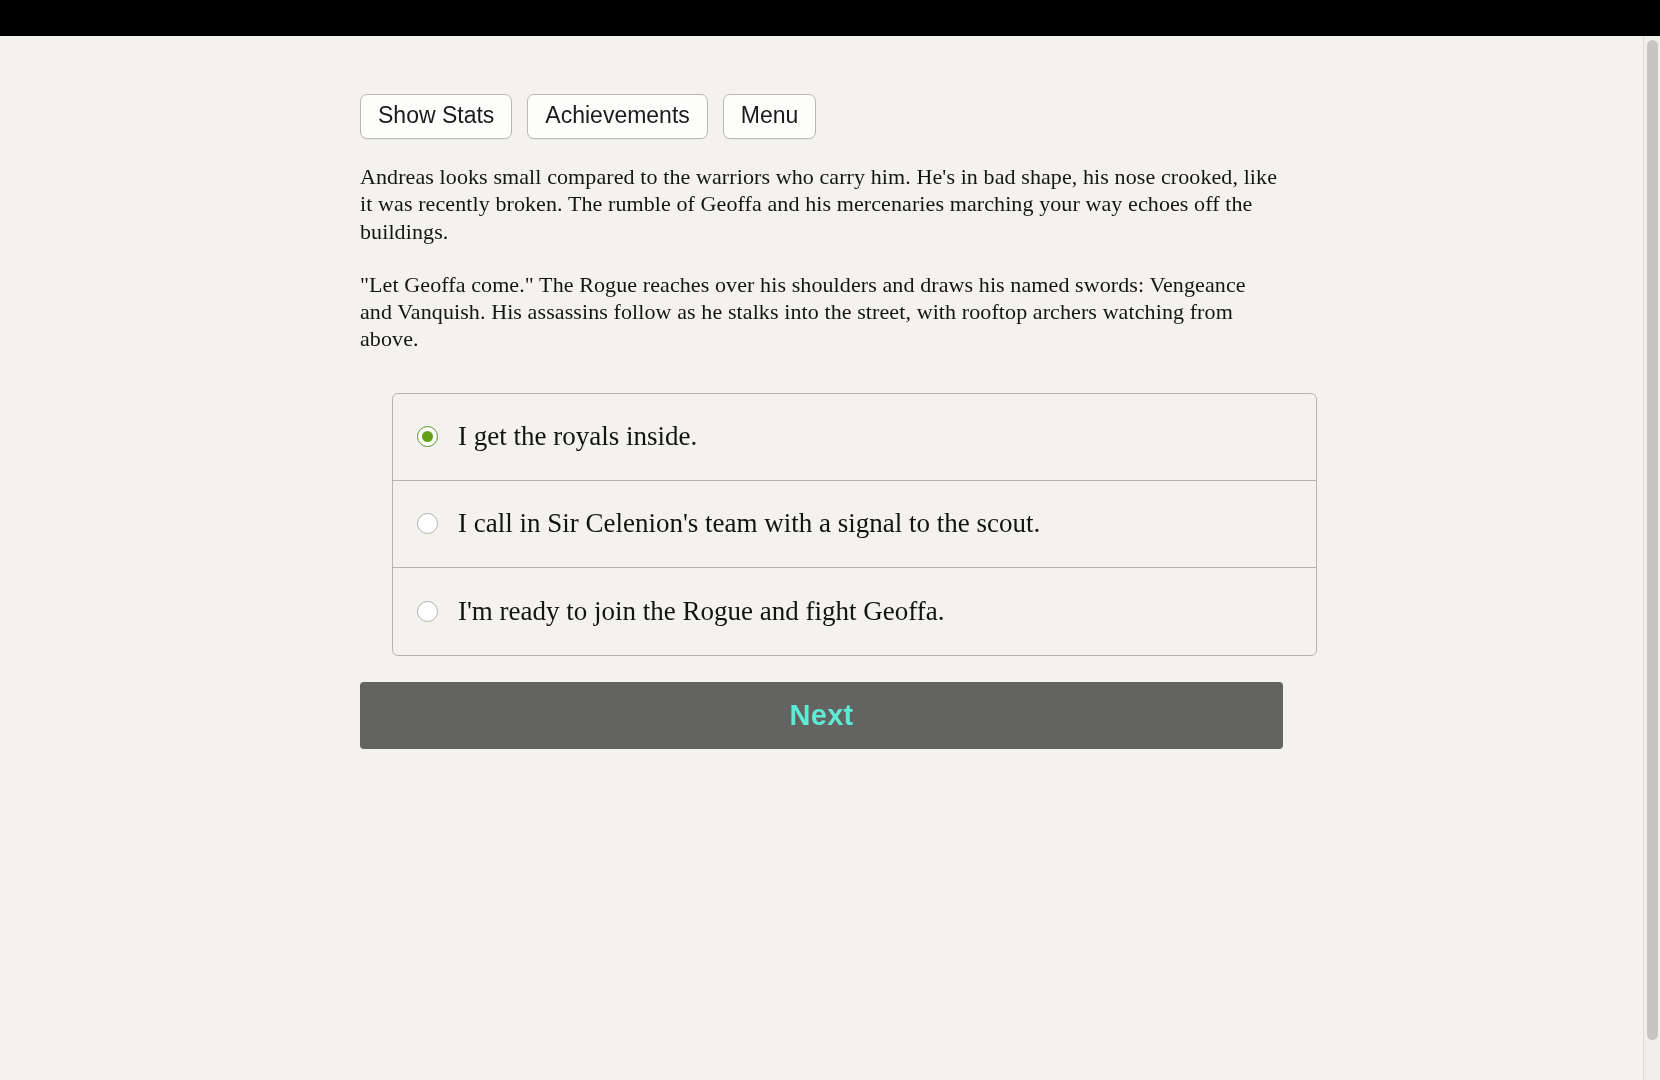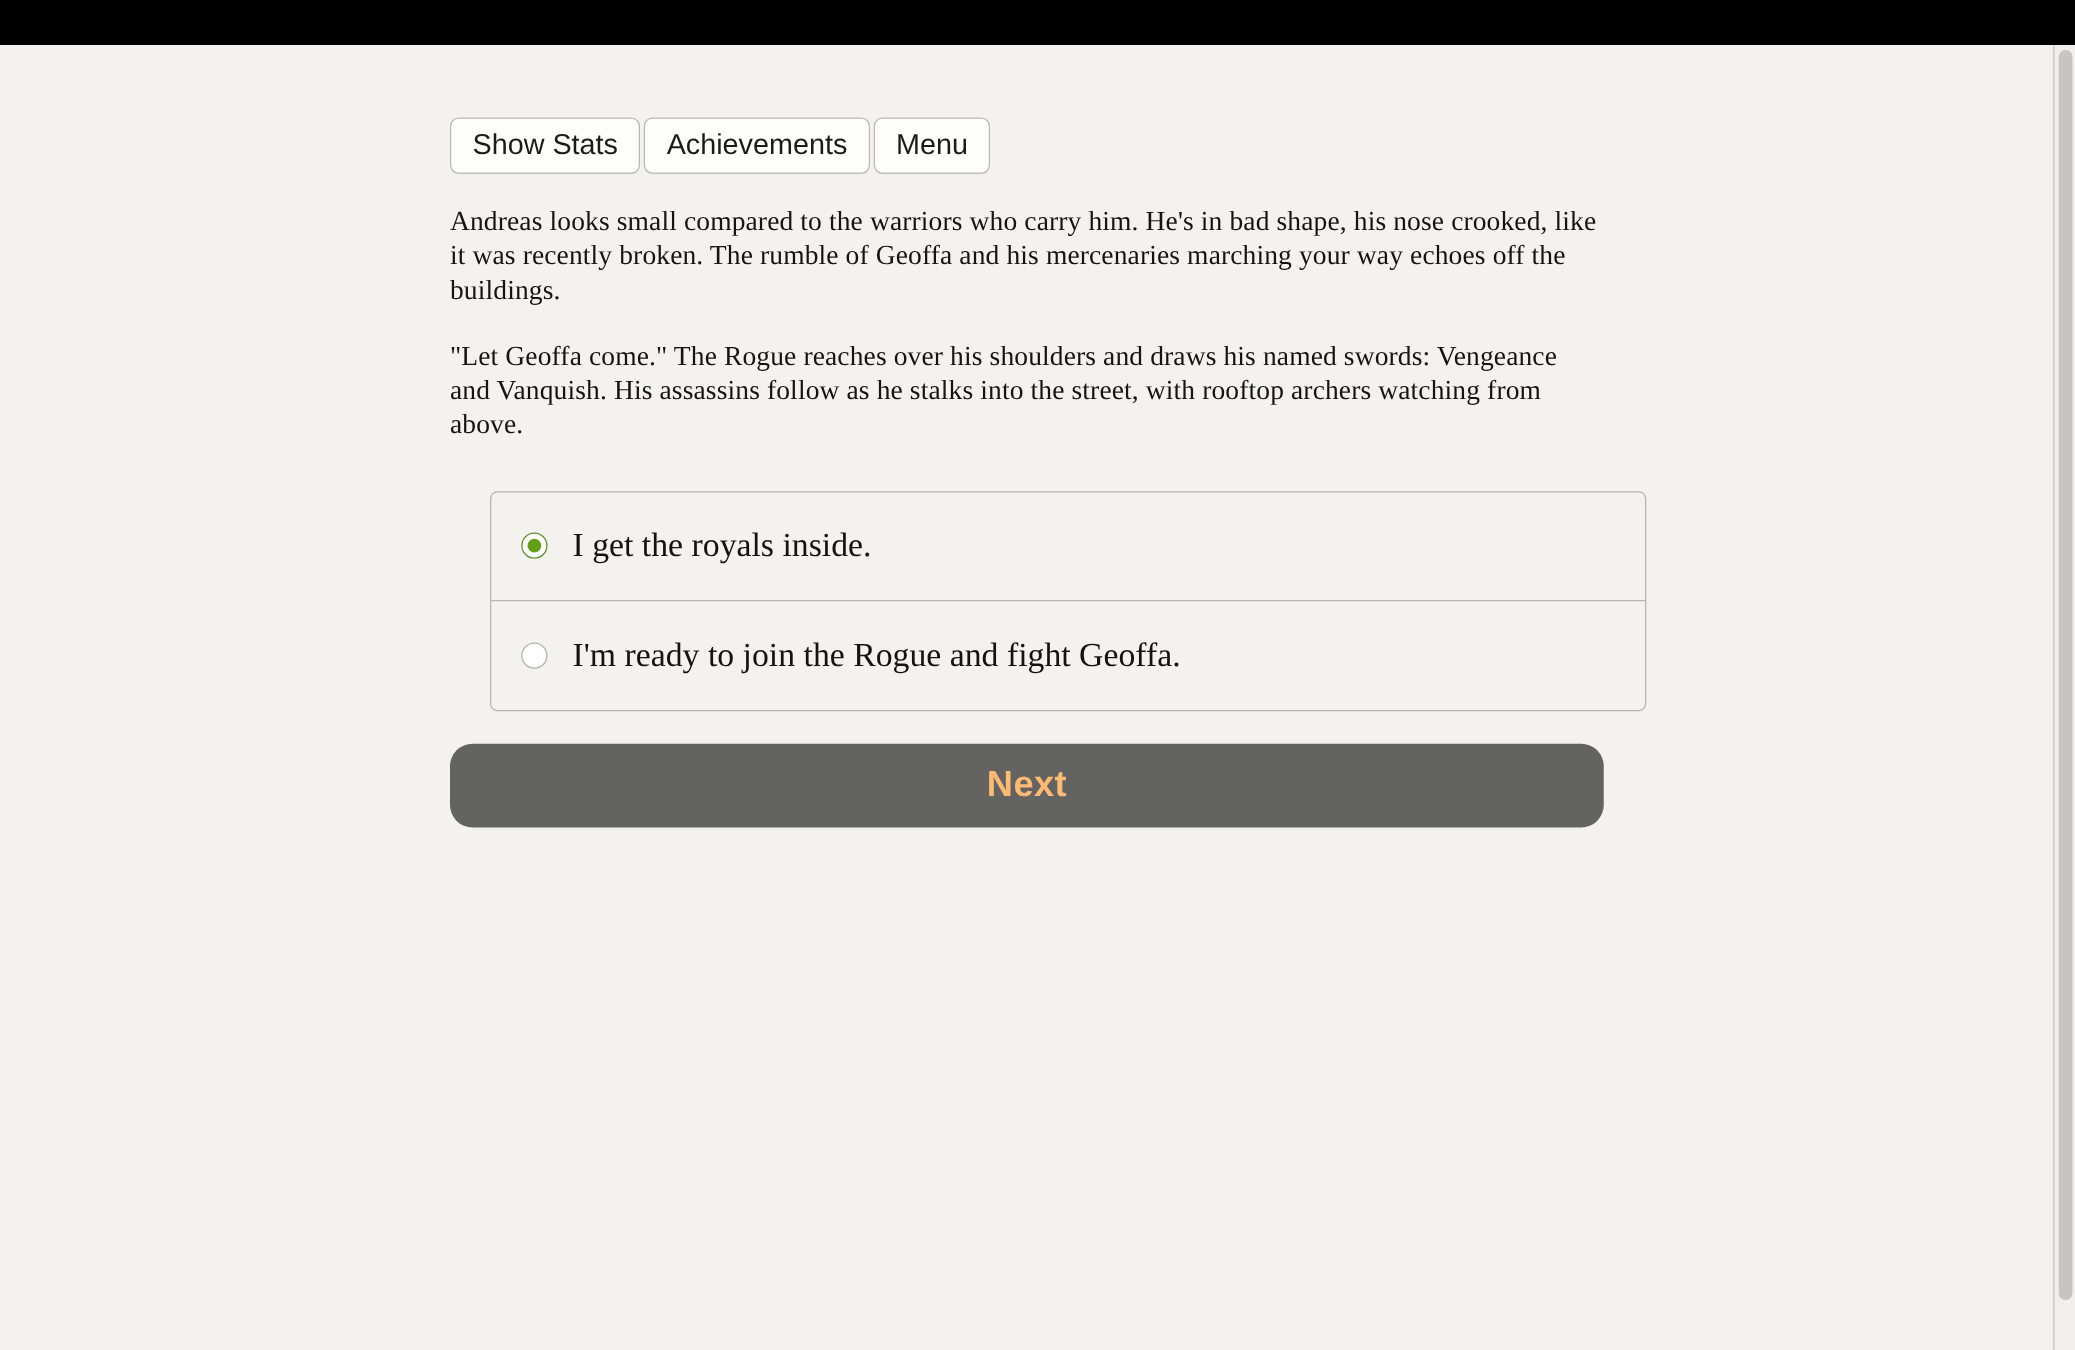--- a/index.html
+++ b/index.html
@@ -33,21 +33,21 @@
   .content {
     position: absolute;
     left: 360px;
     top: 58px;
     width: 925px;
   }
 
   
   .btn-row {
     display: flex;
-    gap: 3px;
+    gap: 15px;
     margin-bottom: 24px;
   }
   .topbtn {
     background: #fdfdfc;
     border: 1px solid #b9b8b4;
     border-radius: 7px;
     padding: 9px 17px 11px 17px;
     font-family: "Liberation Sans", sans-serif;
     font-size: 23px;
     color: #1b1b1b;
@@ -122,22 +122,22 @@
     line-height: 1;
   }
 
   
   .next-btn {
     margin-top: 26px;
     width: 923px;
     height: 67px;
     background: #636361;
     border: none;
-    border-radius: 18px;
-    color: #fdba74;
+    border-radius: 4px;
+    color: #5eead4;
     font-family: "Liberation Sans", sans-serif;
     font-weight: bold;
     font-size: 29px;
     cursor: pointer;
     display: flex;
     align-items: center;
     justify-content: center;
     letter-spacing: 0.3px;
   }
 
@@ -179,20 +179,24 @@
       <p class="para">Andreas looks small compared to the warriors who carry him. He's in bad shape, his nose crooked, like it was recently broken. The rumble of Geoffa and his mercenaries marching your way echoes off the buildings.</p>
       <p class="para">"Let Geoffa come." The Rogue reaches over his shoulders and draws his named swords: Vengeance and Vanquish. His assassins follow as he stalks into the street, with rooftop archers watching from above.</p>
 
       <div class="choices">
         <div class="choice">
           <span class="radio selected"></span>
           <span class="choice-label">I get the royals inside.</span>
         </div>
         <div class="choice">
           <span class="radio"></span>
+          <span class="choice-label">I call in Sir Celenion's team with a signal to the scout.</span>
+        </div>
+        <div class="choice">
+          <span class="radio"></span>
           <span class="choice-label">I'm ready to join the Rogue and fight Geoffa.</span>
         </div>
       </div>
 
       <button class="next-btn">Next</button>
 
     </div>
   </div>
 
   <div class="scrollbar-track">

